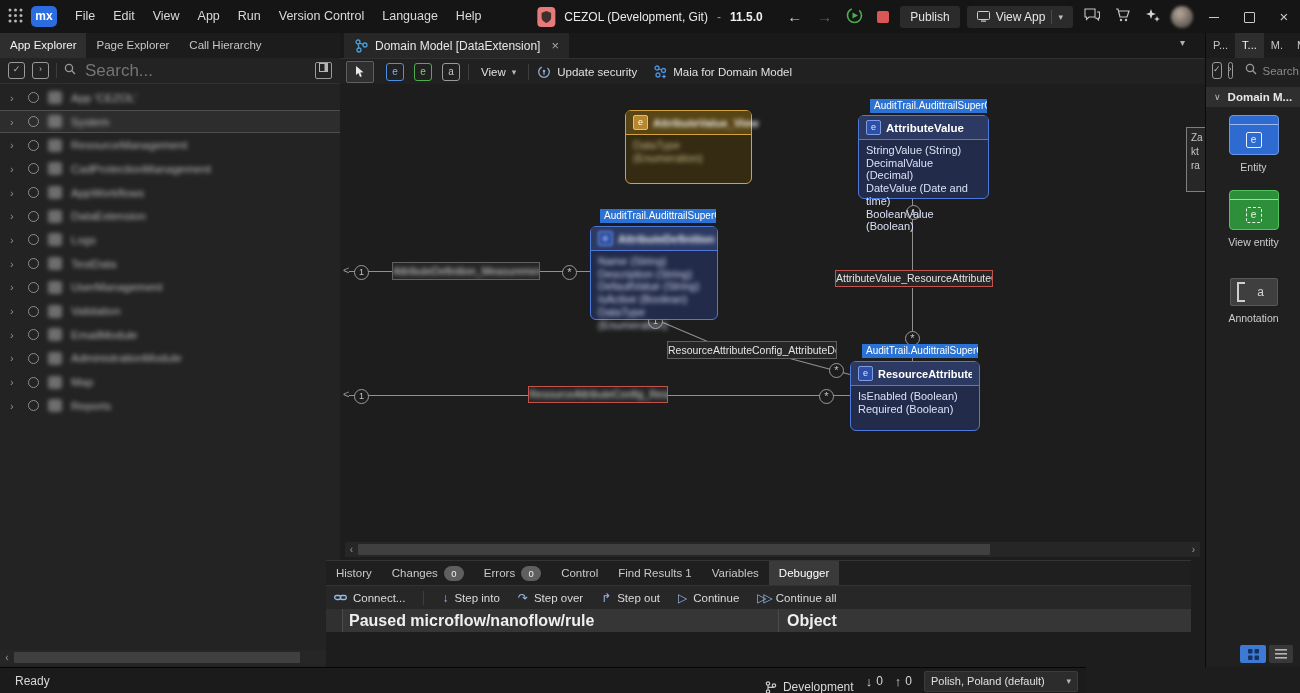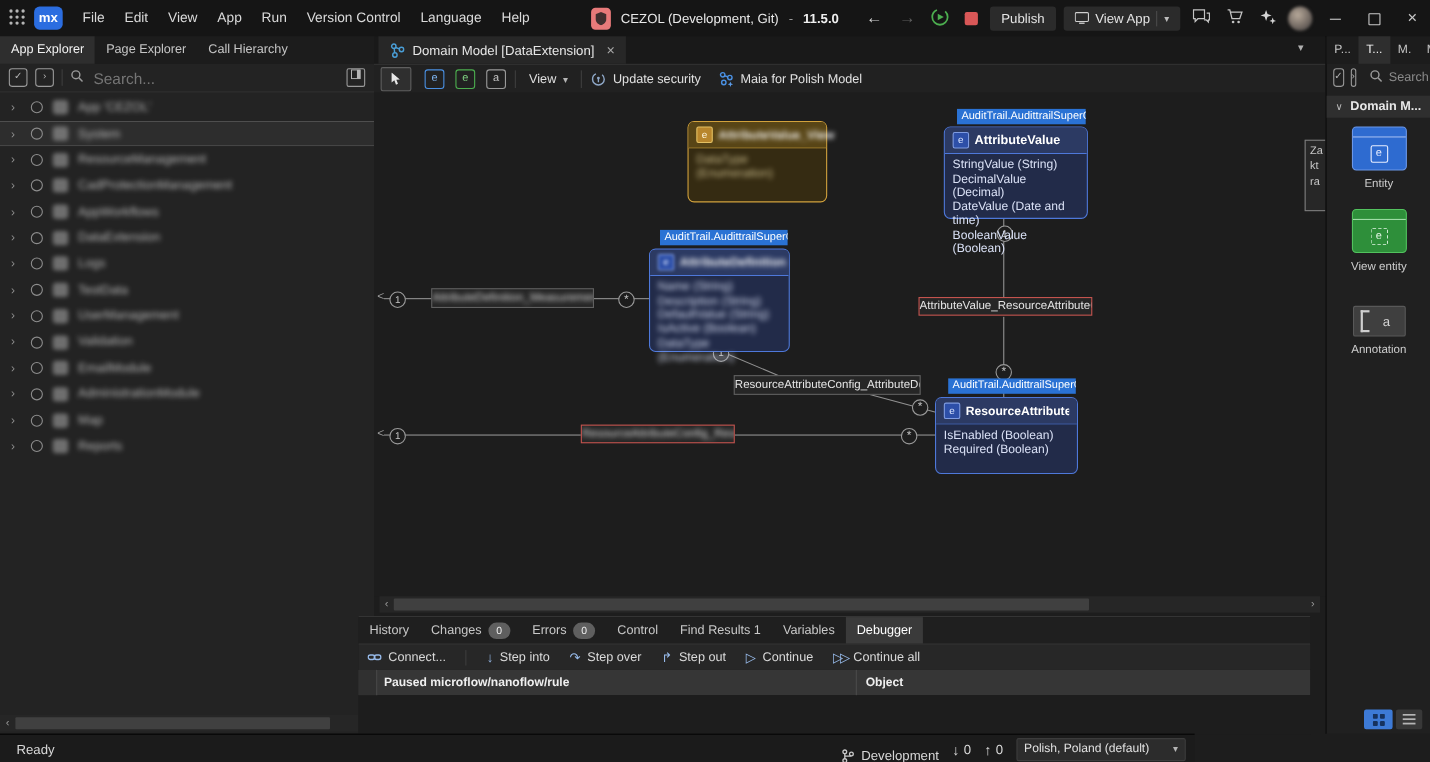--- a/index.html
+++ b/index.html
@@ -71,21 +71,21 @@
   .tool-label{font-size:10.5px;color:#cdcdcd;margin-top:6px;}
   
   #dock{position:absolute;left:326px;top:560px;width:865px;height:107px;background:#1d1d1d;border-top:1px solid #343434;}
   .dtab{padding:0 10px;line-height:24px;font-size:11.5px;color:#c9c9c9;display:flex;align-items:center;gap:6px;}
   .dtab.active{background:#3a3a3a;color:#fff;}
   .cbadge{min-width:16px;height:15px;border-radius:8px;background:#5f5f5f;color:#f0f0f0;font-size:9.5px;
           line-height:15px;text-align:center;padding:0 2px;}
   .cbadge.blue{background:#2f80d9;}
   .dbtn{display:flex;align-items:center;gap:6px;font-size:11.5px;color:#dadada;}
   .dico{color:#96b9e8;font-size:12px;line-height:12px;}
-  .th-cell{font-size:11px;font-weight:700;color:#efefef;border-right:1px solid #4a4a4a;display:flex;align-items:center;}
+  .th-cell{font-size:16px;font-weight:700;color:#efefef;border-right:1px solid #4a4a4a;display:flex;align-items:center;}
   
   #statusbar{position:absolute;left:0;top:667px;width:1086px;height:26px;background:#1b1b1b;border-top:1px solid #060606;text-align:right;}
 </style>
 </head>
 <body>
 
 <div id="app">
 
   <div id="titlebar">
     <div class="flex abs" style="left:8px;top:0;height:33px;gap:8px;">
@@ -181,21 +181,21 @@
     <div class="flex" style="height:25px;gap:7px;padding:0 8px;border-bottom:1px solid #303030;">
       <span class="sq-icon">✓</span>
       <span class="sq-icon">›</span>
       <span style="width:1px;height:15px;background:#3d3d3d;"></span>
       <span>
         <svg width="12" height="12" viewBox="0 0 12 12">
             <circle cx="5" cy="5" r="3.6" fill="none" stroke="#9a9a9a" stroke-width="1.3"></circle>
             <line x1="7.8" y1="7.8" x2="11" y2="11" stroke="#9a9a9a" stroke-width="1.3"></line>
           </svg>
       </span>
-      <input style="flex: 1 1 0%; background: transparent; border: none; outline: none; color: rgb(207, 207, 207); font-size: 14px; font-family: inherit;" placeholder="Search...">
+      <input style="flex: 1 1 0%; background: transparent; border: none; outline: none; color: rgb(207, 207, 207); font-size: 17px; font-family: inherit;" placeholder="Search...">
       <span class="sq-icon" style="border-radius:2px;">
         <svg width="9" height="9" viewBox="0 0 9 9">
             <rect x="0.5" y="0.5" width="8" height="8" fill="none" stroke="#b5b5b5"></rect>
             <rect x="5.5" y="0.5" width="3" height="8" fill="#b5b5b5"></rect>
           </svg>
       </span>
     </div>
     <div style="padding-top:2px;">
       <div class="trow">
         <span class="chev">›</span>
@@ -332,21 +332,21 @@
       <span class="flex" style="gap:6px;font-size:11.5px;color:#e0e0e0;margin-left:16px;">
         <svg width="14" height="14" viewBox="0 0 14 14">
             <g fill="none" stroke="#4a90e2" stroke-width="1.3">
               <circle cx="4" cy="3" r="2"></circle>
               <circle cx="10.5" cy="5.5" r="2"></circle>
               <circle cx="5" cy="10" r="2"></circle>
               <line x1="5.6" y1="3.8" x2="8.8" y2="5"></line>
             </g>
             <path d="M11 9 L11.7 10.8 L13.5 11.5 L11.7 12.2 L11 14 L10.3 12.2 L8.5 11.5 L10.3 10.8 Z" fill="#5b9be8"></path>
           </svg>
-        <span>Maia for Polish Model</span>
+        <span>Maia for Domain Model</span>
       </span>
       <span class="flex abs" style="right:15px;top:29px;width:85px;height:20px;background:#2b2b2b;border:1px solid #3c3c3c;border-radius:2px;padding:0 6px;">
         <span style="font-size:11.5px;color:#e0e0e0;">100%</span>
         <span style="margin-left:auto;font-size:9px;color:#b5b5b5;">▾</span>
       </span>
     </div>
 
     <div id="canvas">
 
       <div class="line" style="left:572px;top:113px;width:1px;height:74px;"></div>

